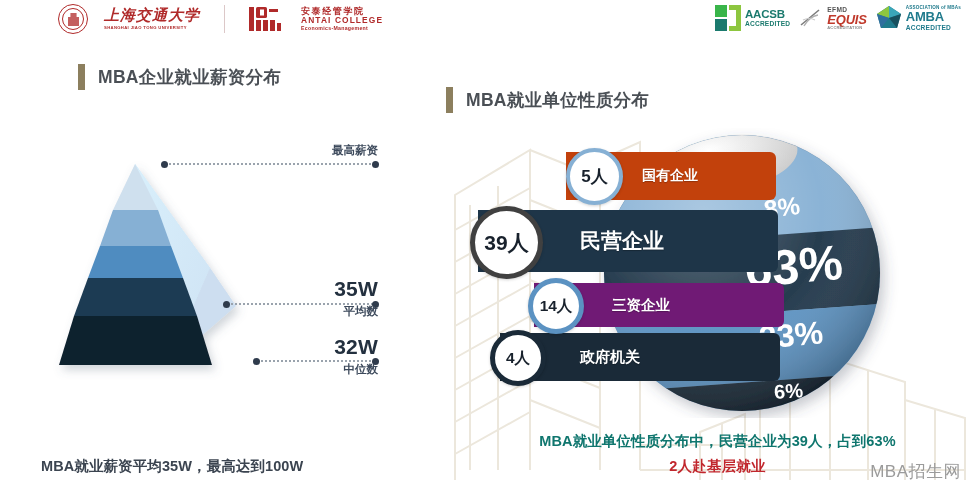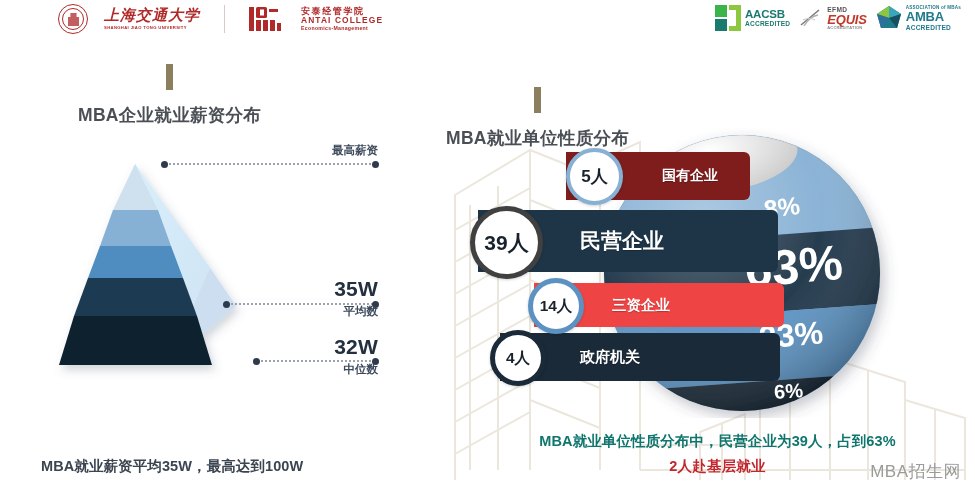--- a/index.html
+++ b/index.html
@@ -34,21 +34,21 @@
   .antai-cn { font-size:9px; font-weight:bold; color:#b02a2a; letter-spacing:1.6px; }
   .antai-en { font-size:8.4px; font-weight:bold; color:#b02a2a; letter-spacing:1.1px; }
   .antai-sub { font-size:5.2px; font-weight:bold; color:#b02a2a; letter-spacing:.3px; }
 
   .logo-right { position:absolute; right:14px; top:5px; display:flex; align-items:center; gap:9px; }
   .acc-item { display:flex; align-items:center; gap:4px; }
   .acc-name { font-size:11.5px; font-weight:bold; letter-spacing:-.2px; line-height:1.02; }
   .acc-sub  { font-size:6.6px; font-weight:bold; letter-spacing:.2px; line-height:1.1; }
 
   
-  .panel-title { position:absolute; display:flex; align-items:center; gap:13px; z-index:6;flex-direction:column; }
+  .panel-title { position:absolute; display:flex; align-items:center; gap:13px; z-index:6; }
   .title-bar { width:7px; height:26px; background:#8c7f5e; flex:none; }
   .title-text { font-size:17.5px; font-weight:bold; color:#4a4f55; letter-spacing:.3px; white-space:nowrap; }
   #title-left  { left:78px; top:64px; }
   #title-right { left:446px; top:64px;margin-top:23px; }
 
   
   #pyramid-svg { position:absolute; left:20px; top:120px; z-index:3; }
 
   .callout { position:absolute; z-index:6; text-align:right; }
   .callout .val { font-size:21px; font-weight:bold; color:#23303f; letter-spacing:.2px; line-height:1; }
@@ -76,31 +76,31 @@
 
   .pill { position:absolute; z-index:5; display:flex; align-items:center;
           border-radius:0 6px 6px 0; }
   .pill .pill-label { font-size:15px; font-weight:bold; color:#ffffff;
           text-shadow:0 1px 1px rgba(0,0,0,.25); white-space:nowrap; }
   .bubble { position:absolute; z-index:7; border-radius:50%; background:#ffffff;
           display:flex; align-items:center; justify-content:center; font-weight:bold;
           color:#18212c; box-shadow:0 1px 3px rgba(0,0,0,.18); }
 
   
-  #pill-soe   { left:566px; top:152px; width:184px; height:48px; background:#7f1d1d; padding-left:96px; }
+  #pill-soe   { left:566px; top:152px; width:210px; height:48px; background:#c2410c; padding-left:76px; }
   #pill-soe .pill-label { font-size:14px; }
   #bubble-soe { left:566px; top:148px; width:57px; height:57px; border:4px solid #86b0d4; font-size:17px; }
 
   
   #pill-private { left:478px; top:210px; width:300px; height:62px; background:#1e3548; padding-left:102px; }
   #pill-private .pill-label { font-size:21px; }
   #bubble-private { left:470px; top:206px; width:73px; height:73px; border:5px solid #404040; font-size:21px; }
 
   
-  #pill-jv { left:534px; top:283px; width:250px; height:44px; background:#ef4444; padding-left:78px; }
+  #pill-jv { left:534px; top:283px; width:250px; height:44px; background:#701a75; padding-left:78px; }
   #pill-jv .pill-label { font-size:14.5px; }
   #bubble-jv { left:528px; top:278px; width:56px; height:56px; border:5px solid #5b92c2; font-size:15.5px; }
 
   
   #pill-gov { left:500px; top:333px; width:280px; height:48px; background:#1a2a38; padding-left:80px; }
   #pill-gov .pill-label { font-size:15px; }
   #bubble-gov { left:490px; top:330px; width:56px; height:56px; border:5px solid #1a2a38; font-size:15.5px; }
 
   #caption-right { position:absolute; left:470px; top:432px; width:495px; z-index:6; text-align:center; }
   #caption-right .line1 { font-size:14.5px; font-weight:bold; color:#0f766e; letter-spacing:.1px; }

